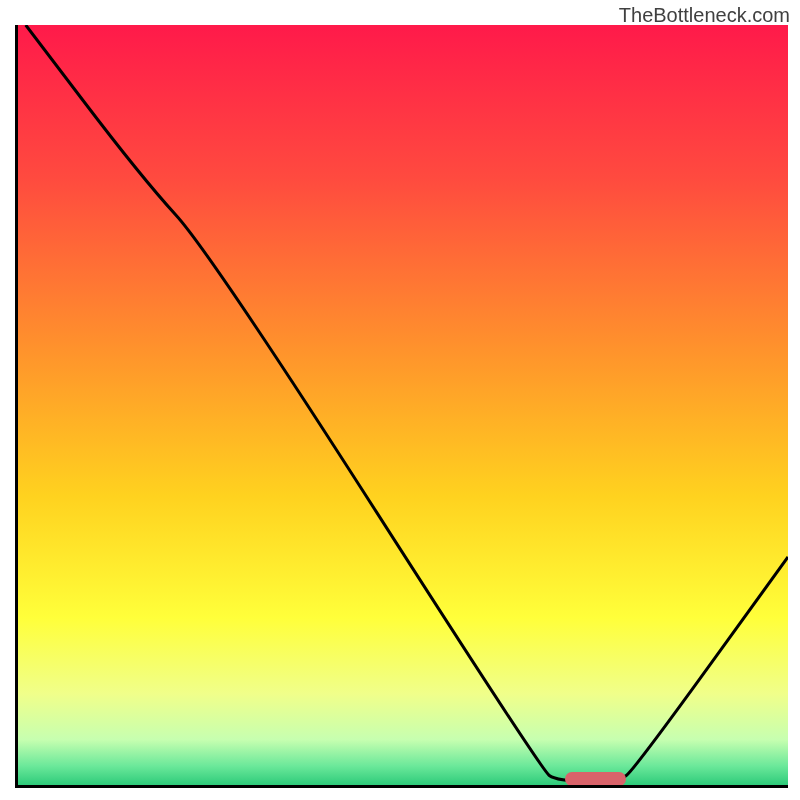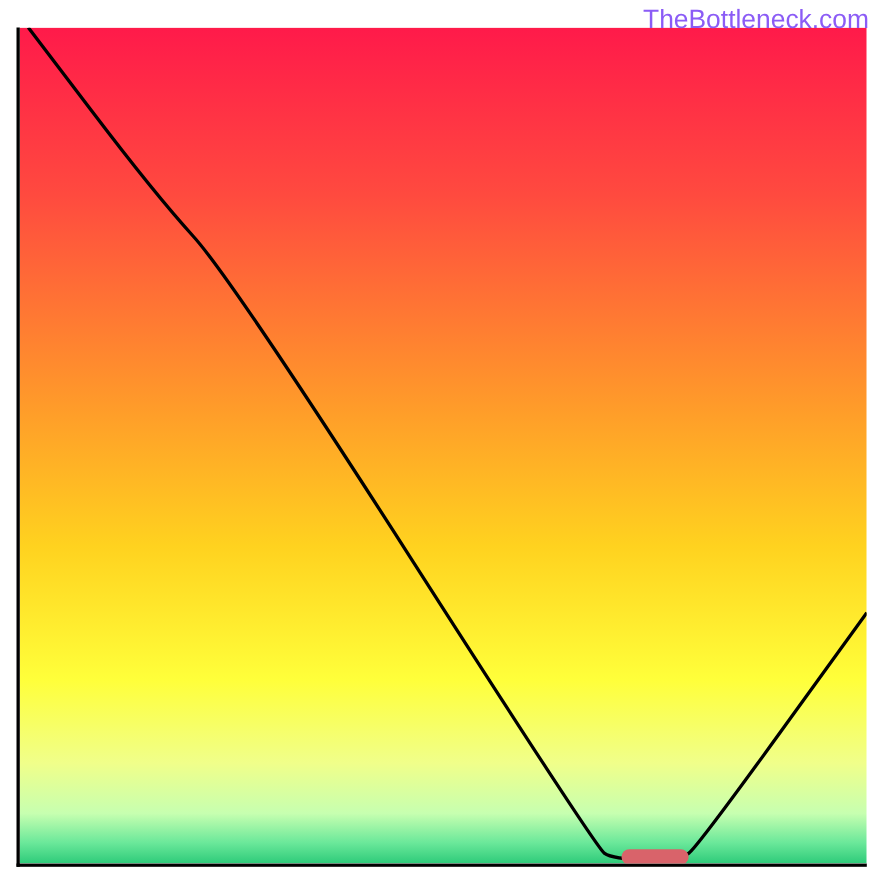--- a/index.html
+++ b/index.html
@@ -8,22 +8,22 @@
     width: 800px;
     height: 800px;
     position: relative;
     font-family: Arial, sans-serif;
     background: #ffffff;
   }
   .watermark {
     position: absolute;
     top: 4px;
     right: 10px;
-    font-size: 24px;
-    color: #8b5cf6;
+    font-size: 20px;
+    color: #404040;
     font-weight: normal;
     z-index: 10;
   }
   .plot-area {
     position: absolute;
     left: 15px;
     top: 25px;
     width: 770px;
     height: 760px;
     border-left: 3px solid #000;

